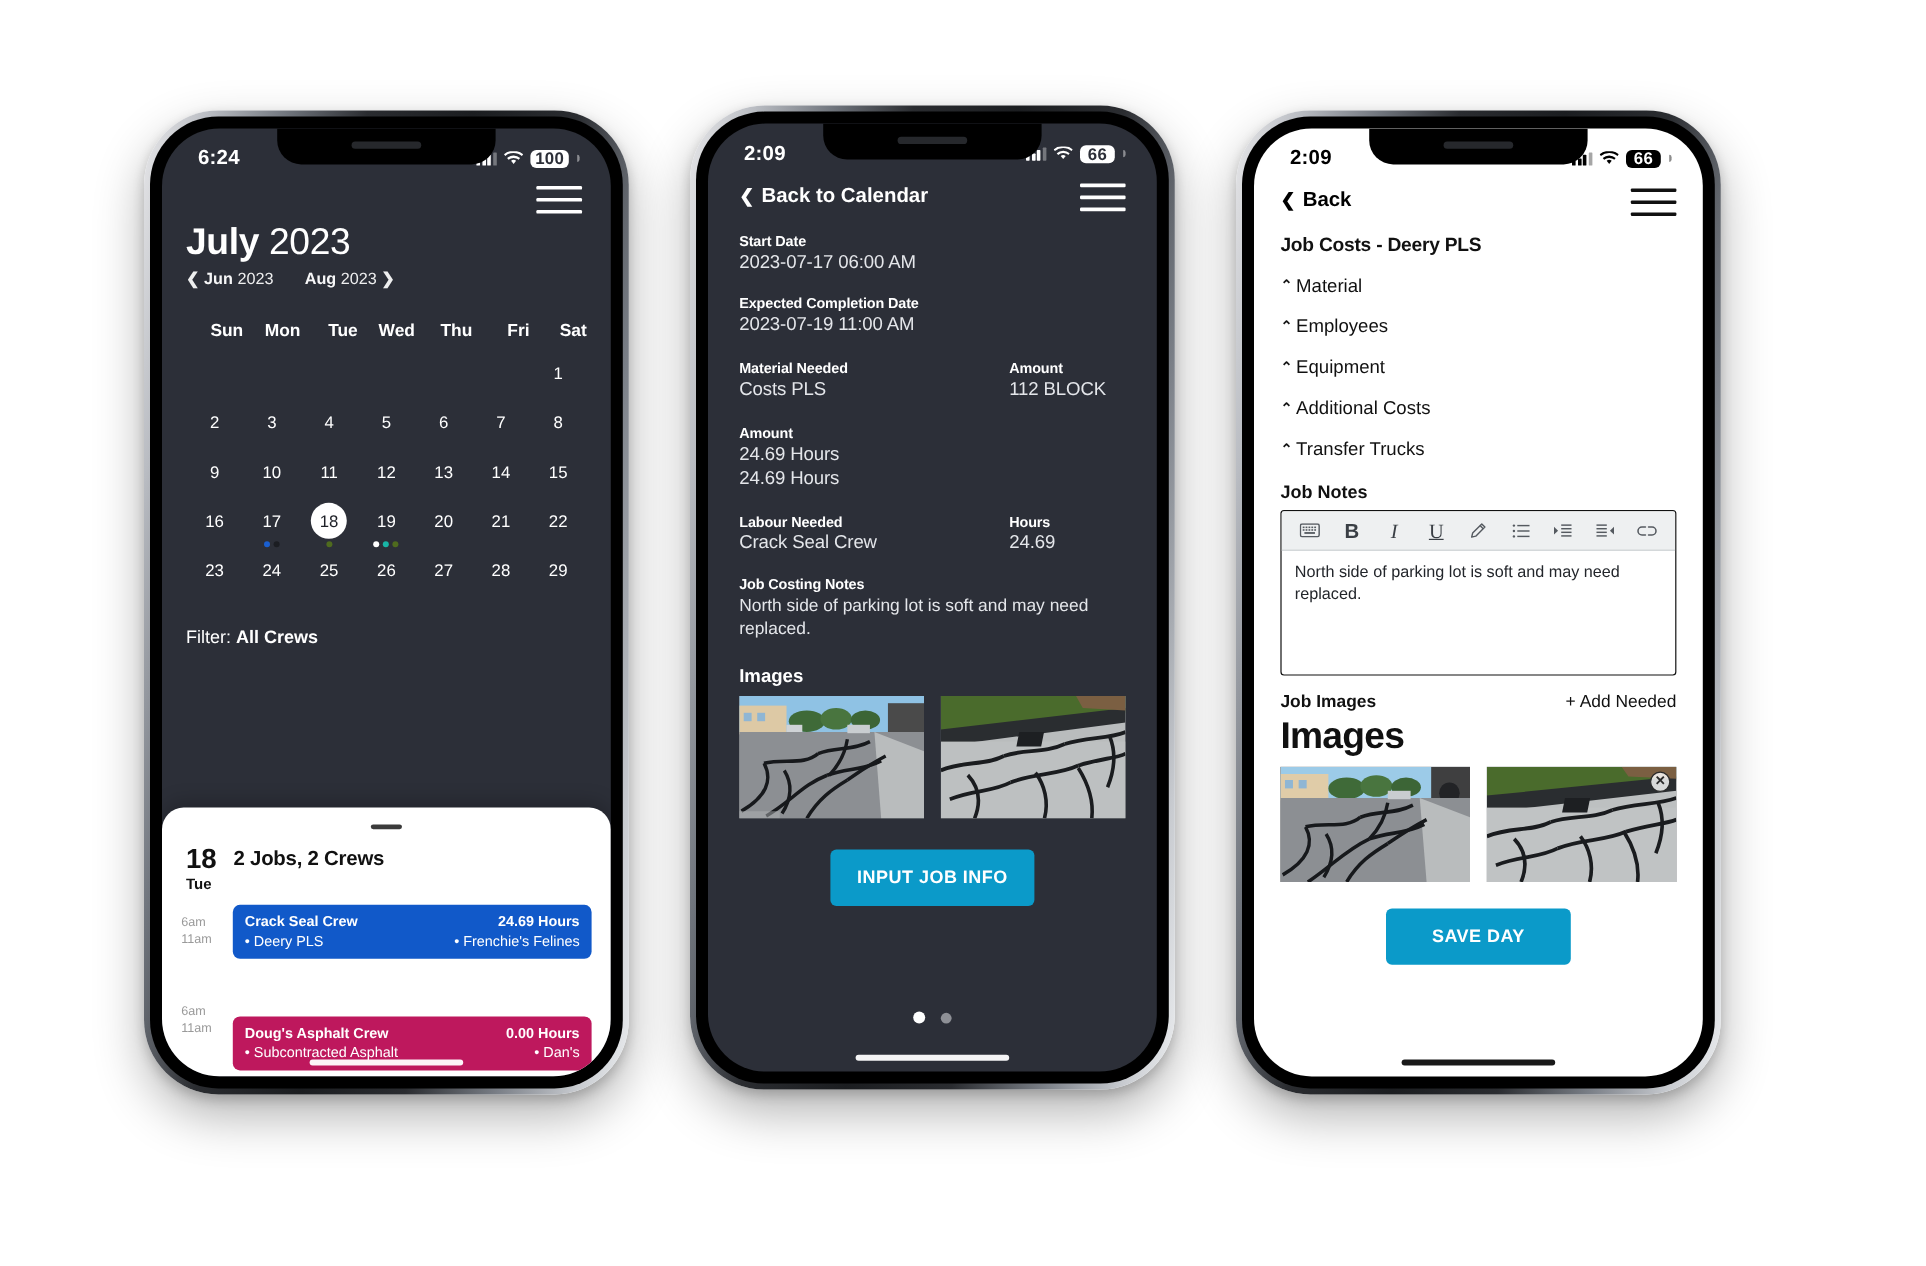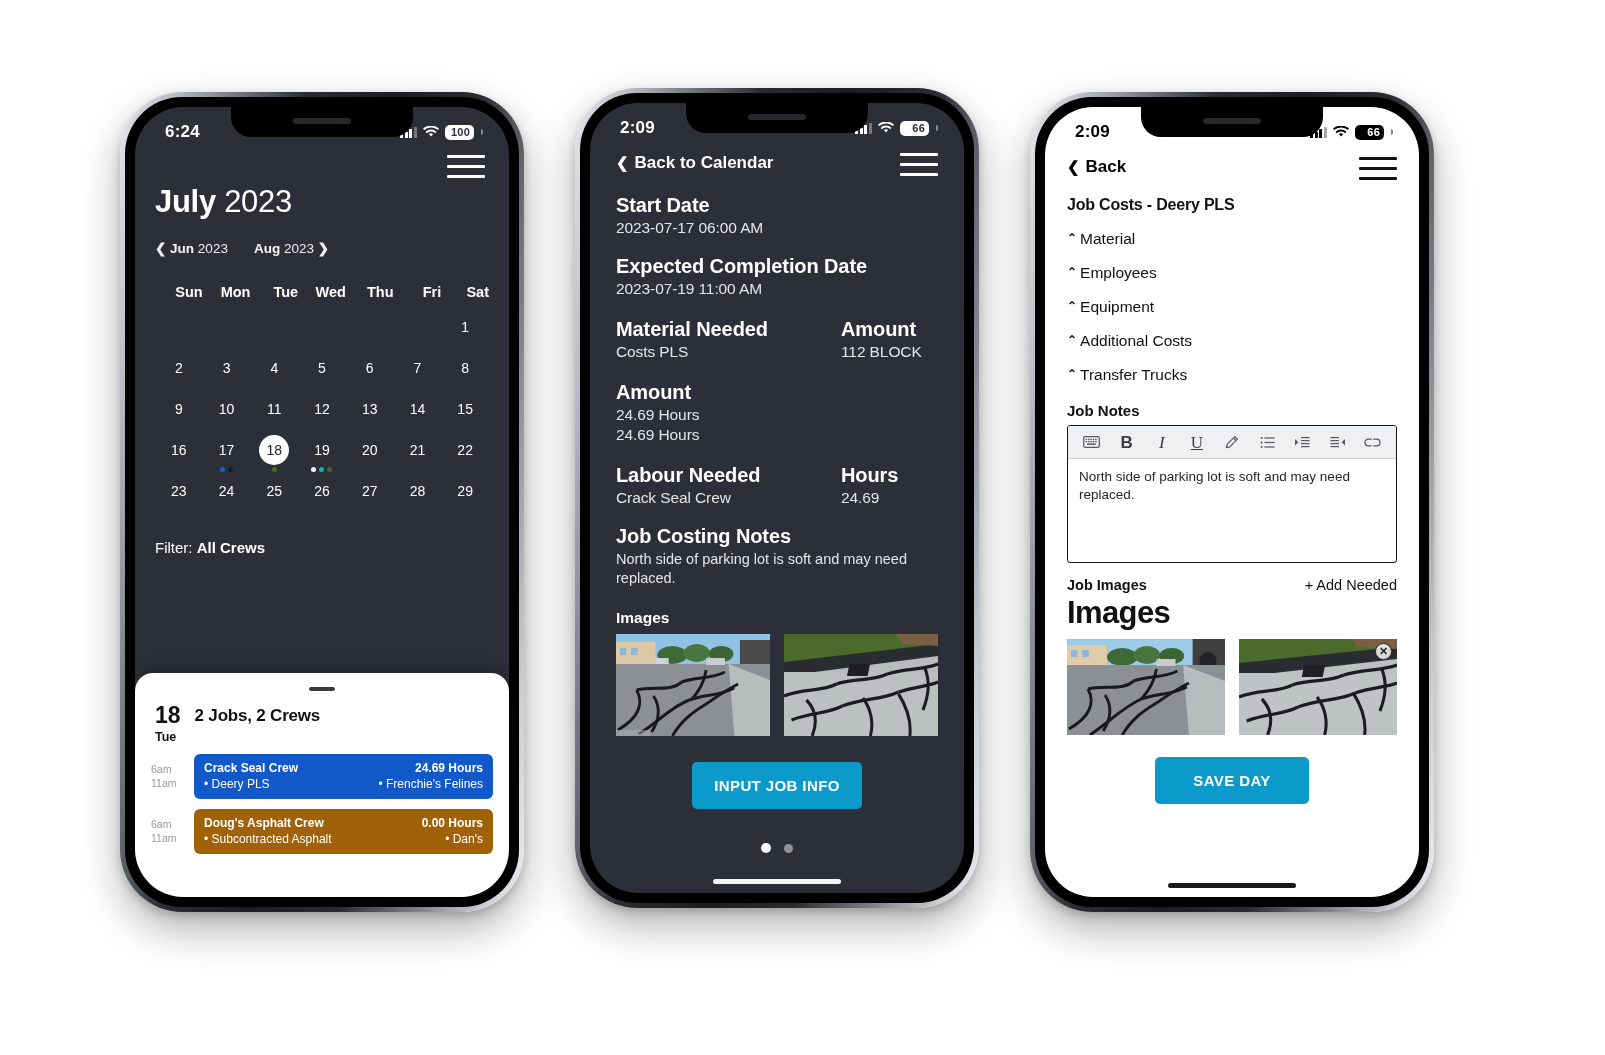--- a/index.html
+++ b/index.html
@@ -64,37 +64,37 @@
   .bars { display:flex; align-items:flex-end; gap:1.6px; height:11px; }
   .bars i { display:block; width:3px; border-radius:.6px; background:currentColor; }
   .bars i:nth-child(1){height:4px}
   .bars i:nth-child(2){height:6px}
   .bars i:nth-child(3){height:8.5px}
   .bars i:nth-child(4){height:11px; opacity:.35}
   .wifi { width:16px; height:12px; position:relative; }
   .wifi svg { display:block; }
   .batt {
     min-width:29px; height:15px; border-radius:5px;
-    display:flex; align-items:center; justify-content:flex-end;
-    font-size:11px; font-weight:700; padding:0 4px;
+    display:flex; align-items:center; justify-content:center;
+    font-size:14px; font-weight:700; padding:0 4px;
   }
   .screen.dark  .batt { background:#ffffff; color:#2c2f38; }
   .screen.light .batt { background:#000000; color:#ffffff; }
   .batt-nub { width:2px; height:6px; border-radius:0 2px 2px 0; background:currentColor; opacity:.45; margin-left:1px; }
 
   
   .hamburger { width:38px; display:flex; flex-direction:column; gap:7px; cursor:pointer; }
   .hamburger span { display:block; height:3px; border-radius:1px; background:currentColor; }
 
   
   .cal-body { position:absolute; inset:0; padding:48px 20px 0; color:#fff; }
   .cal-top { display:flex; justify-content:flex-end; padding-right:4px; margin-bottom:6px; color:#fff; }
   .cal-title { font-size:31px; font-weight:400; letter-spacing:-.3px; margin-top:4px; }
   .cal-title b { font-weight:700; }
-  .cal-nav { display:flex; gap:26px; font-size:13.5px; margin-top:20px; color:#fff; }
+  .cal-nav { display:flex; gap:26px; font-size:13.5px; margin-top:4px; color:#fff; }
   .cal-nav span { opacity:.96; }
   .cal-nav b { font-weight:700; }
   .cal-nav .lt { font-weight:700; }
   .cal-grid { margin-top:22px; }
   .cal-row { display:grid; grid-template-columns:repeat(7,1fr); }
   .cal-dow { font-size:14.5px; font-weight:700; text-align:right; padding:6px 0 12px; }
   .cal-cell {
     position:relative; height:41px;
     display:flex; flex-direction:column; align-items:center; justify-content:flex-start;
     font-size:14px; font-weight:400;
@@ -134,21 +134,21 @@
   .screen.dark  .home-ind { background:#fff; opacity:.95; }
   .screen.light .home-ind { background:#000; opacity:.9; }
 
   
   .jd { position:absolute; inset:0; padding:50px 26px 0; color:#fff; }
   .jd-top { display:flex; align-items:flex-start; justify-content:space-between; }
   .back-link { font-size:17px; font-weight:700; display:flex; align-items:center; gap:6px; }
   .chev-l { font-size:15px; font-weight:700; }
   .jd-field { margin-top:18px; }
   .jd-field:first-of-type { margin-top:14px; }
-  .jd-label { font-size:20px; font-weight:700; letter-spacing:-.1px; }
+  .jd-label { font-size:12px; font-weight:700; letter-spacing:-.1px; }
   .jd-value { font-size:15.5px; font-weight:400; color:#e4e6ea; margin-top:2px; letter-spacing:-.1px; }
   .jd-two { display:flex; margin-top:20px; }
   .jd-two > div:first-child { flex:0 0 225px; }
   .jd-note { font-size:14.5px; font-weight:400; color:#e4e6ea; margin-top:2px; line-height:1.34; }
   .jd-img-label { font-size:15.5px; font-weight:700; margin-top:20px; }
   .img-row { display:flex; gap:14px; margin-top:7px; }
   .photo { width:164px; height:102px; overflow:hidden; position:relative; background:#6c6f72; }
   .photo svg { display:block; width:100%; height:100%; }
   .btn {
     display:block; margin:26px auto 0; border:0; cursor:pointer;
@@ -428,21 +428,21 @@
                     <span>• Deery PLS</span>
                     <span>• Frenchie's Felines</span>
                   </div>
                 </div>
               </div>
               <div class="job-row">
                 <div class="job-times">
                   <div>6am</div>
                   <div>11am</div>
                 </div>
-                <div class="job-card" style="background: #a16207;">
+                <div class="job-card" style="background: #be185d; margin-top: 38px;">
                   <div class="l1">
                     <span>Doug's Asphalt Crew</span>
                     <span>0.00 Hours</span>
                   </div>
                   <div class="l2">
                     <span>• Subcontracted Asphalt</span>
                     <span>• Dan's</span>
                   </div>
                 </div>
               </div>

